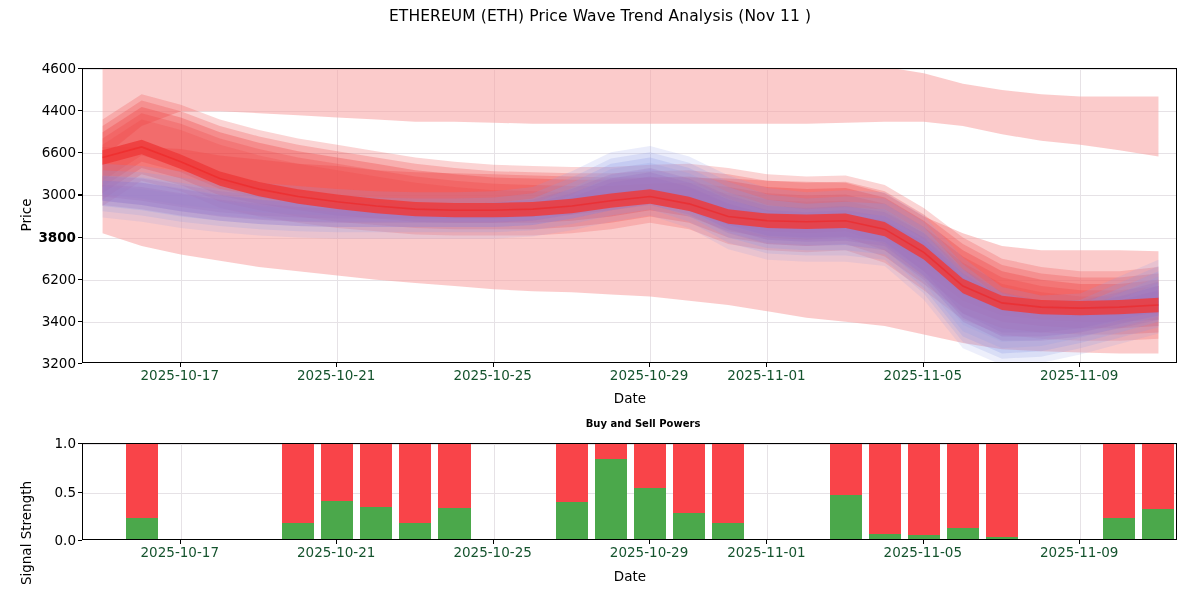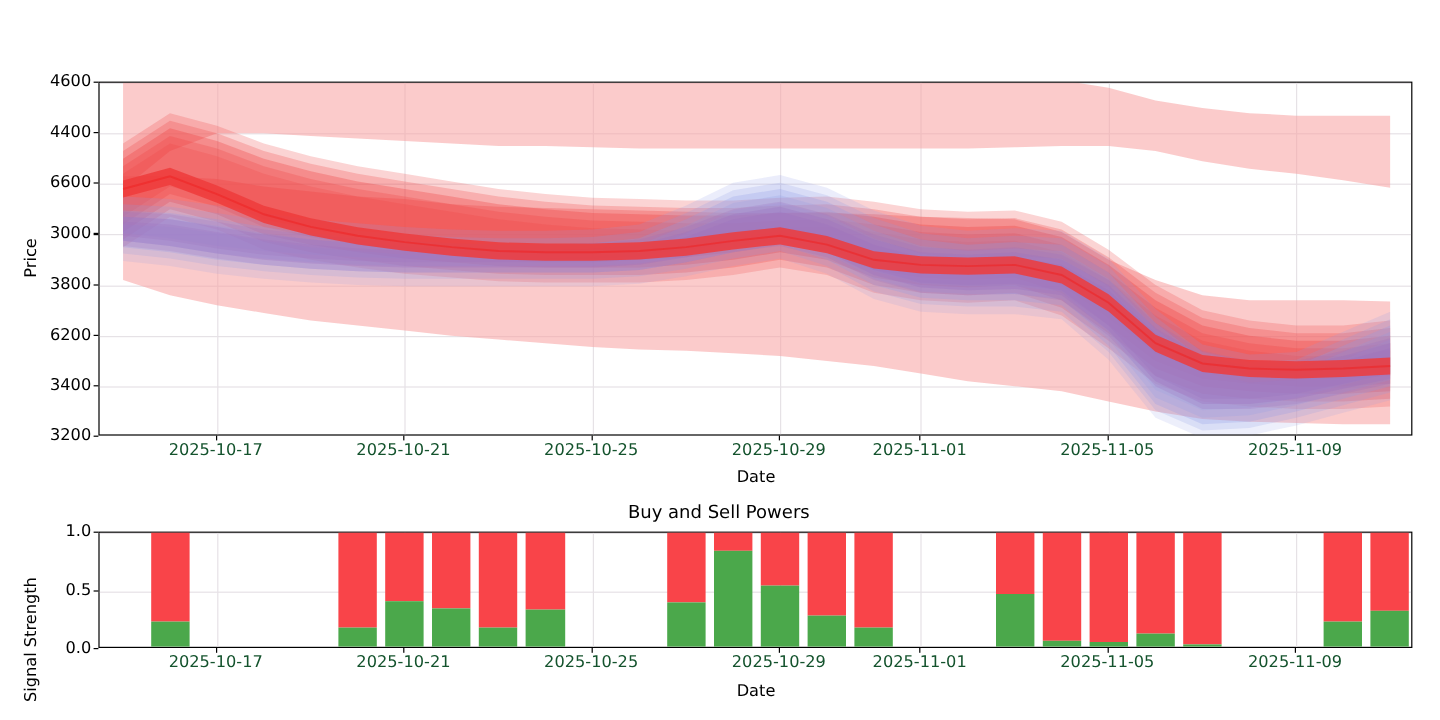--- a/index.html
+++ b/index.html
@@ -127,20 +127,21 @@
   }
   .bar-seg-sell { position: absolute; left: 0; right: 0; background: #f94449; }
   .bar-seg-buy  { position: absolute; left: 0; right: 0; bottom: 0; background: #4ba84b; }
 </style>
 </head>
 <body>
 
 <div class="page">
 
   <div class="title-block">
+    <div class="title-main">ETHEREUM (ETH) Price Wave Trend Analysis (Nov 11 )</div>
   </div>
 
   <div id="watermark-layer">
       <div class="watermark" style="left: 120px; top: 130px;">MagicalAnalysis.com</div>
       <div class="watermark" style="left: 600px; top: 130px;">MagicalPrediction.com</div>
       <div class="watermark" style="left: 120px; top: 275px;">MagicalAnalysis.com</div>
       <div class="watermark" style="left: 600px; top: 275px;">MagicalPrediction.com</div>
       <div class="watermark" style="left: 120px; top: 440px;">MagicalAnalysis.com</div>
       <div class="watermark" style="left: 600px; top: 440px;">MagicalPrediction.com</div>
     </div>
@@ -185,21 +186,21 @@
         </svg>
     </div>
 
     <div id="price-yticks">
         <div class="ytick-label" style="top: 363px; width: 66px; left: 10px;">3200</div>
         <div class="ytick-mark" style="left: 78px; top: 363px;"></div>
         <div class="ytick-label" style="top: 320.857px; width: 66px; left: 10px;">3400</div>
         <div class="ytick-mark" style="left: 78px; top: 320.857px;"></div>
         <div class="ytick-label" style="top: 278.714px; width: 66px; left: 10px;">6200</div>
         <div class="ytick-mark" style="left: 78px; top: 278.714px;"></div>
-        <div class="ytick-label" style="top: 236.571px; width: 66px; left: 10px;">3800</div>
+        <div class="ytick-label" style="top: 236.571px; width: 66px; left: 10px; font-weight: bold;">3800</div>
         <div class="ytick-mark" style="left: 78px; top: 236.571px;"></div>
         <div class="ytick-label" style="top: 194.429px; width: 66px; left: 10px;">3000</div>
         <div class="ytick-mark" style="left: 78px; top: 194.429px;"></div>
         <div class="ytick-label" style="top: 152.286px; width: 66px; left: 10px;">6600</div>
         <div class="ytick-mark" style="left: 78px; top: 152.286px;"></div>
         <div class="ytick-label" style="top: 110.143px; width: 66px; left: 10px;">4400</div>
         <div class="ytick-mark" style="left: 78px; top: 110.143px;"></div>
         <div class="ytick-label" style="top: 68px; width: 66px; left: 10px;">4600</div>
         <div class="ytick-mark" style="left: 78px; top: 68px;"></div>
       </div>
@@ -219,21 +220,21 @@
         <div class="xtick-label" style="left: 1079.23px; top: 368px;">2025-11-09</div>
         <div class="xtick-mark" style="left: 1079.23px; top: 363px;"></div>
       </div>
 
     <div class="axis-label-y" style="left:18px; top:215px;">Price</div>
     <div class="axis-label-x" style="left:630px; top:390px;">Date</div>
   </div>
 
   <div class="panel" style="left:0; top:405px; width:1200px; height:195px;">
 
-    <div class="axis-label-x" style="left:599px; top:13px; font-size:15px;">Buy and Sell Powers</div>
+    <div class="axis-label-x" style="left:643px; top:13px; font-size:10px;font-weight:bold;">Buy and Sell Powers</div>
 
     <div class="plot" id="bars-plot" style="left:82px; top:38px; width:1095px; height:97px;">
       <div id="bars-grid">
           <div class="gridline-h" style="top: 48.5px;"></div>
           <div class="gridline-h" style="top: 0px;"></div>
           <div class="gridline-v" style="left: 97.7679px;"></div>
           <div class="gridline-v" style="left: 254.196px;"></div>
           <div class="gridline-v" style="left: 410.625px;"></div>
           <div class="gridline-v" style="left: 567.054px;"></div>
           <div class="gridline-v" style="left: 684.375px;"></div>

